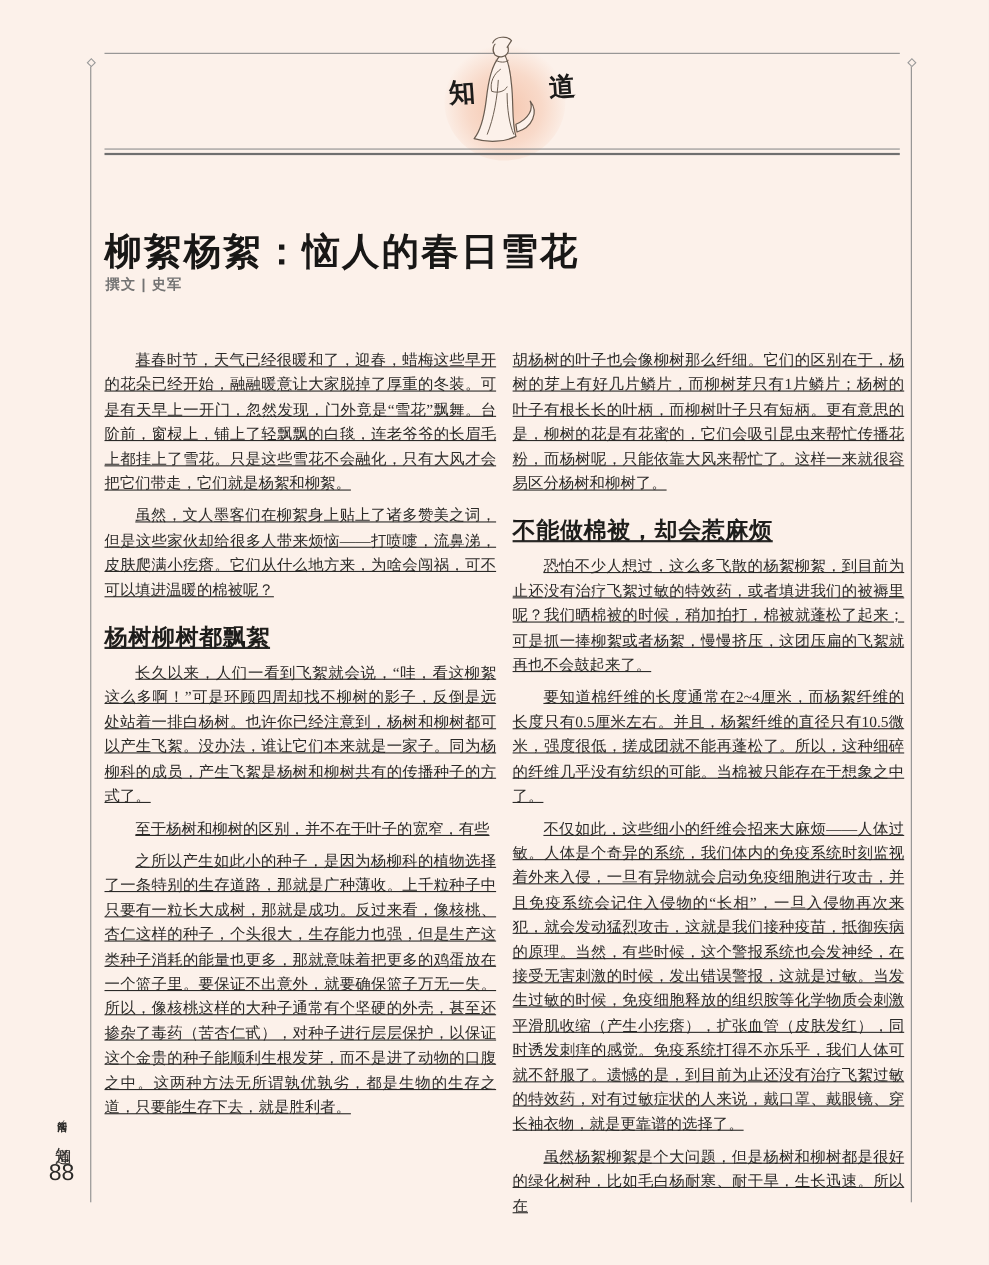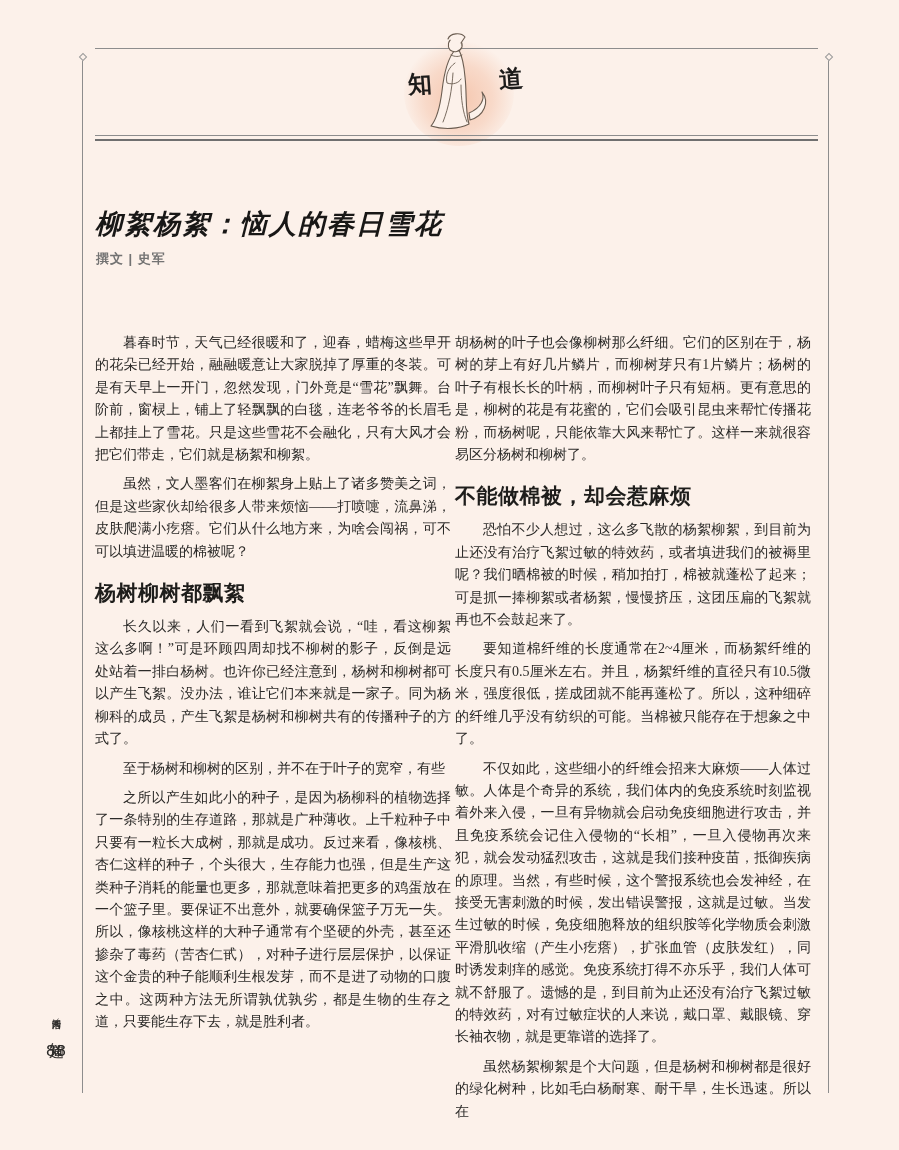--- a/index.html
+++ b/index.html
@@ -42,33 +42,32 @@
     position:absolute;z-index:3;
     font-family:"Liberation Serif","DejaVu Serif",serif;
     font-weight:bold;font-size:24px;color:#1c1b1a;
     transform:rotate(-4deg);
   }
   .hchar.left{left:408px;top:68px;}
   .hchar.right{left:499px;top:63px;}
   
   .title{
     position:absolute;left:95px;top:206px;margin:0;z-index:2;
-    font-size:27px;font-weight:bold;letter-spacing:2px;color:#181716;
+    font-size:34px;font-weight:bold;letter-spacing:2px;color:#181716;
     font-family:"Liberation Serif","DejaVu Serif",serif;
-    font-style:italic;
   }
   .byline{
     position:absolute;left:96px;top:250px;z-index:2;
     font-family:"Liberation Sans","DejaVu Sans",sans-serif;
     font-size:13px;font-weight:bold;color:#737373;letter-spacing:1px;
   }
   
   .columns{
-    position:absolute;left:95px;top:332px;width:727px;z-index:2;
-    display:flex;gap:4px;
+    position:absolute;left:95px;top:318px;width:727px;z-index:2;
+    display:flex;gap:15px;text-decoration:underline;
   }
   .col{width:356px;}
   .col p{
     margin:0 0 7px 0;
     font-size:14px;line-height:22.4px;
     text-align:justify;text-justify:inter-ideograph;
     text-indent:2em;color:#2b2a28;
   }
   .col p.cont{text-indent:0;}
   .col h3{
@@ -91,22 +90,22 @@
   .ml-slash{
     font-size:12px;font-style:italic;line-height:1;margin:2px 0;
     transform:rotate(8deg);
   }
   .ml-name{
     writing-mode:vertical-rl;text-orientation:upright;
     font-size:15px;letter-spacing:2px;line-height:1;
     font-family:"Liberation Serif","DejaVu Serif",serif;
   }
   .ml-page{
-    font-size:17px;margin-top:8px;
-    font-family:Liberation Mono, monospace;
+    font-size:21px;margin-top:21px;
+    font-family:Liberation Sans, sans-serif;
   }
 </style>
 </head>
 <body>
 
 <div class="page">
 
   <div class="hrule-top"></div>
   <div class="hrule-double"></div>
   <div class="vrule left"></div>

